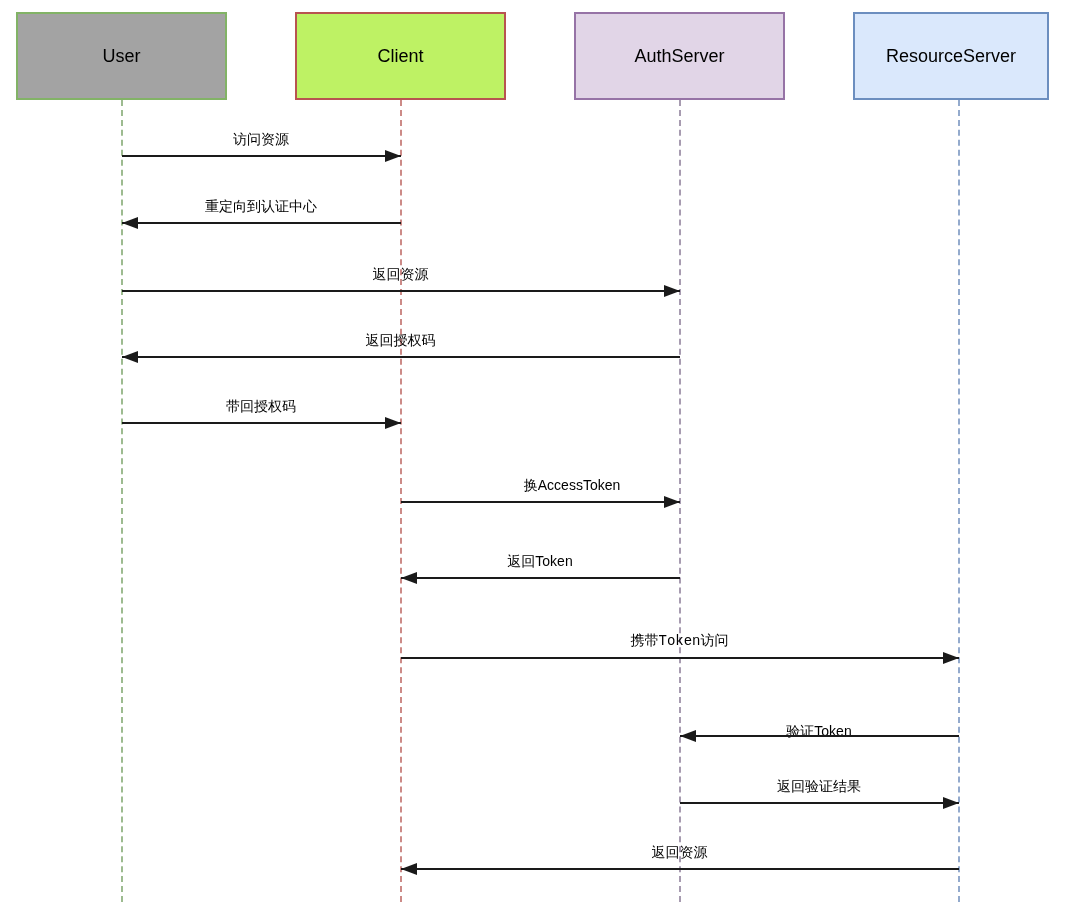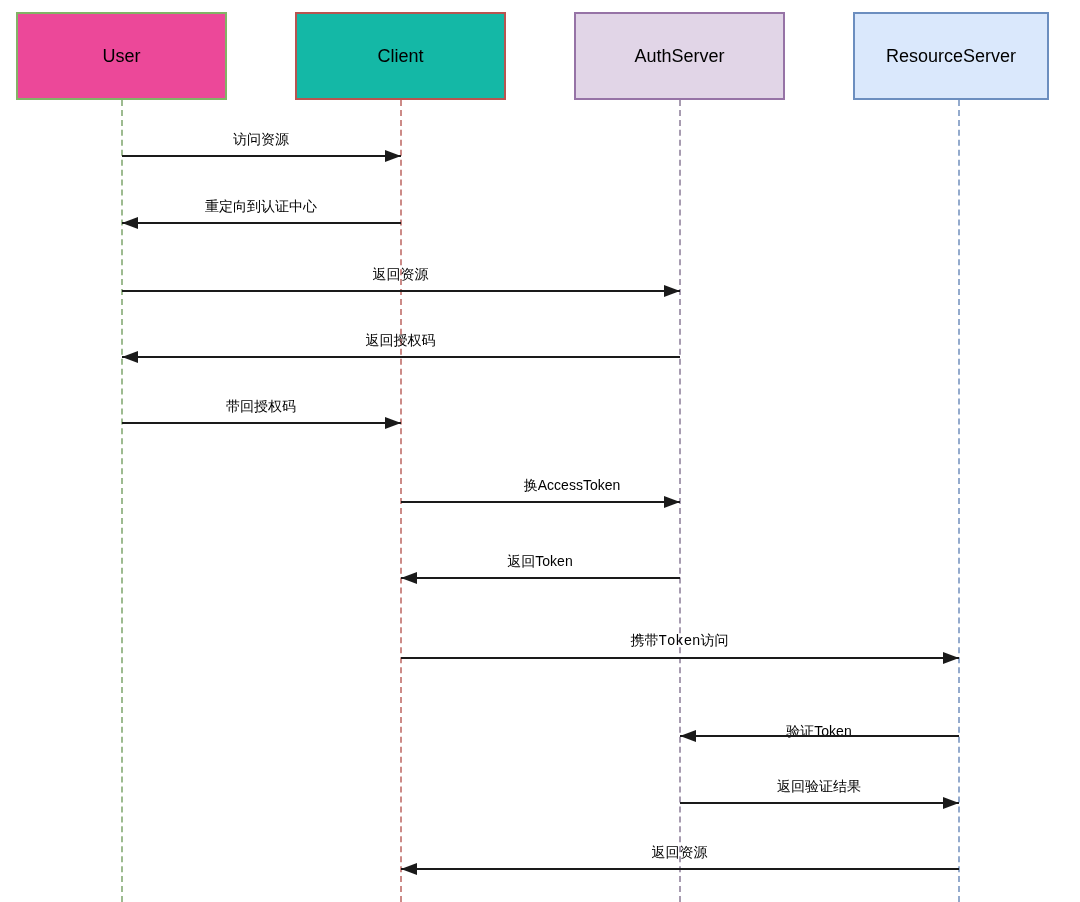--- a/index.html
+++ b/index.html
@@ -52,26 +52,26 @@
     border-top: 6px solid transparent;
     border-bottom: 6px solid transparent;
   }
   .message-arrowhead.right { border-left: 16px solid var(--arrow, #1a1a1a); }
   .message-arrowhead.left  { border-right: 16px solid var(--arrow, #1a1a1a); }
 </style>
 </head>
 <body>
 
 <div id="stage">
-  <div class="actor" style="left: 16px; top: 12px; width: 211px; height: 88px; background: #ec4899; border-color: rgb(130, 179, 102);">
+  <div class="actor" style="left: 16px; top: 12px; width: 211px; height: 88px; background: #a3a3a3; border-color: rgb(130, 179, 102);">
     <div class="actor-label">User</div>
   </div>
   <div class="lifeline" style="left: 120.5px; top: 100px; height: 802px; border-color: rgb(157, 187, 144);"></div>
 
-  <div class="actor" style="left: 295px; top: 12px; width: 211px; height: 88px; background: #14b8a6; border-color: rgb(184, 84, 80);">
+  <div class="actor" style="left: 295px; top: 12px; width: 211px; height: 88px; background: #bef264; border-color: rgb(184, 84, 80);">
     <div class="actor-label">Client</div>
   </div>
   <div class="lifeline" style="left: 399.5px; top: 100px; height: 802px; border-color: rgb(204, 138, 135);"></div>
 
   <div class="actor" style="left: 574px; top: 12px; width: 211px; height: 88px; background: rgb(225, 213, 231); border-color: rgb(150, 115, 166);">
     <div class="actor-label">AuthServer</div>
   </div>
   <div class="lifeline" style="left: 678.5px; top: 100px; height: 802px; border-color: rgb(167, 155, 176);"></div>
 
   <div class="actor" style="left: 853px; top: 12px; width: 196px; height: 88px; background: rgb(218, 232, 252); border-color: rgb(108, 142, 191);">

